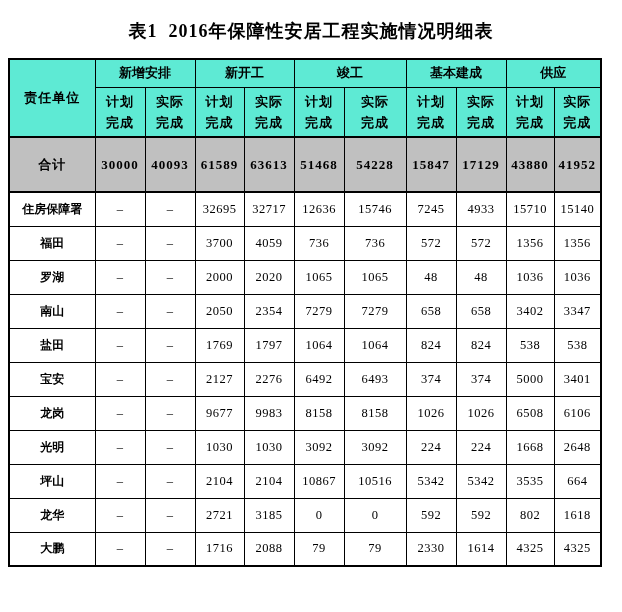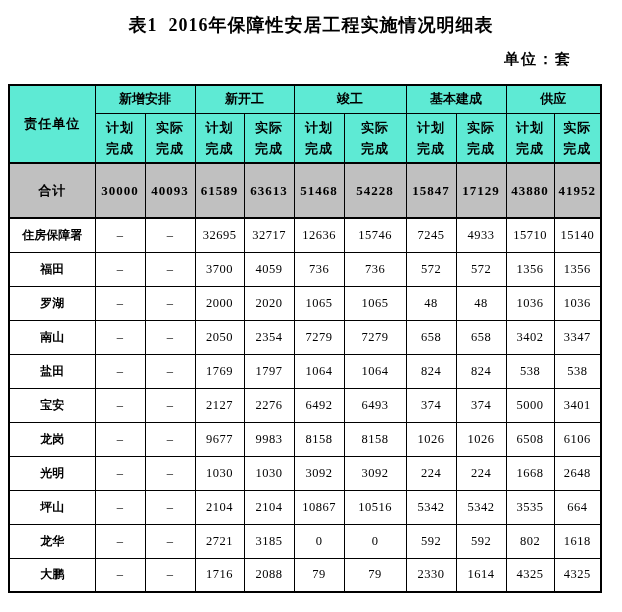--- a/index.html
+++ b/index.html
@@ -12,21 +12,21 @@
     color: #000000;
     overflow: hidden;
   }
   .page {
     width: 622px;
     height: 612px;
     position: relative;
   }
   .doc-title {
     margin: 0;
-    padding-top: 13px;
+    padding-top: 19px;
     text-align: center;
     font-size: 18px;
     font-weight: bold;
     letter-spacing: 1px;
     white-space: pre;
   }
   .unit-label {
     margin-top: 13px;
     padding-right: 50px;
     text-align: right;
@@ -89,21 +89,20 @@
     letter-spacing: 0.5px;
   }
 </style>
 </head>
 <body>
 
 <div class="page">
 
   <h1 class="doc-title">表1  2016年保障性安居工程实施情况明细表</h1>
 
-  <div class="unit-label">单位：套</div>
 
   <table class="report">
     <colgroup>
       <col style="width:86px">
         <col style="width:50px">
         <col style="width:50px">
       <col style="width:49px">
         <col style="width:50px">
         <col style="width:50px">
       <col style="width:62px">

